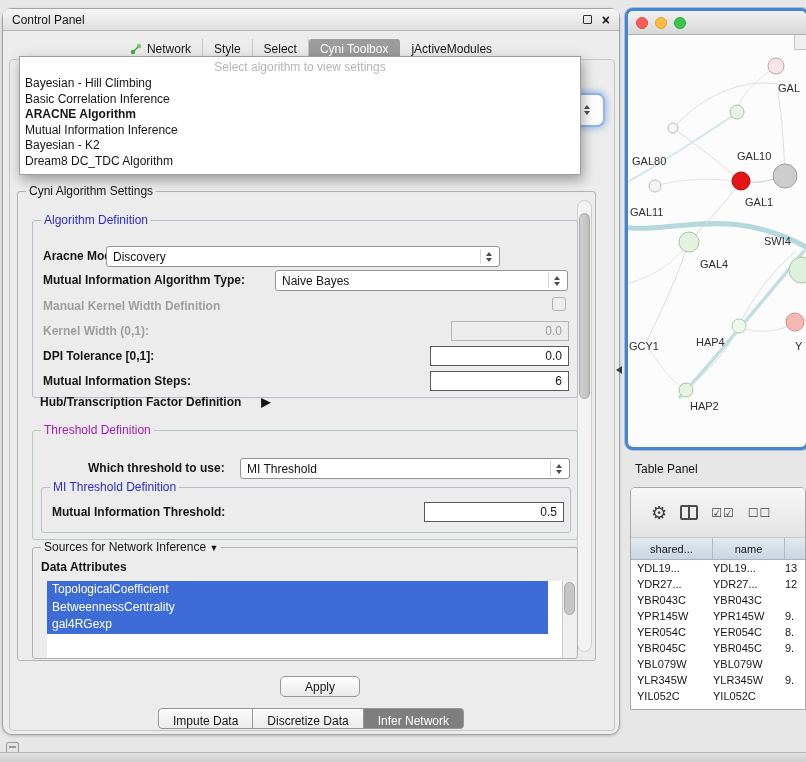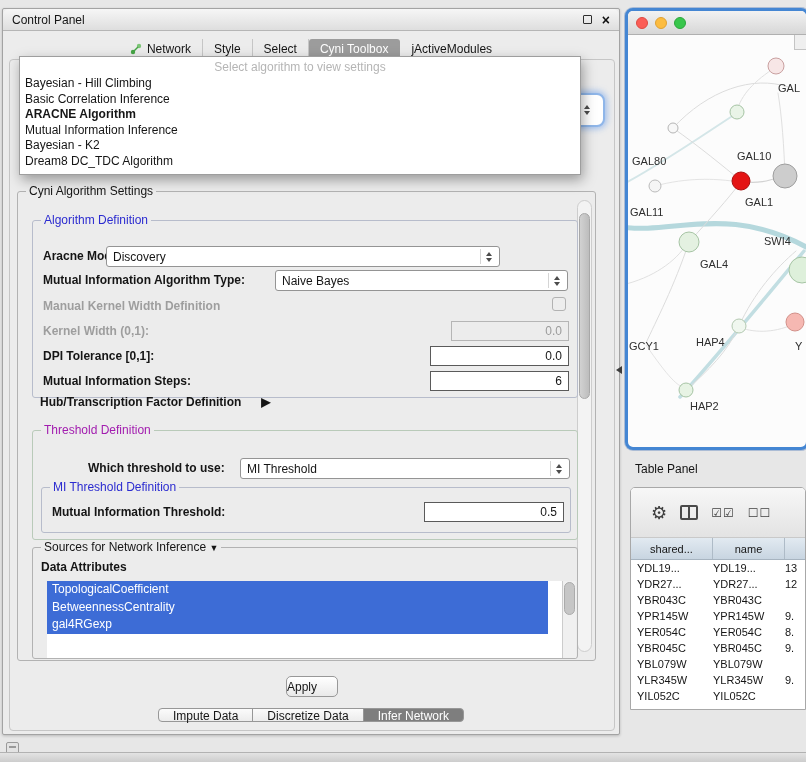--- a/index.html
+++ b/index.html
@@ -1,20 +1,20 @@
 <!DOCTYPE html>
 <html><head>
 <meta charset="utf-8">
 <style>
   *{margin:0;padding:0;box-sizing:border-box}
   html,body{width:806px;height:762px}
   body{position:relative;overflow:hidden;background:#e7e7e7;font-family:"Liberation Sans",sans-serif;font-size:12px;color:#151515}
 
   
-  #control-panel{position:absolute;left:2px;top:8px;width:618px;height:727px;background:#ececec;border:1px solid #a3a3a3;border-radius:2px;box-shadow:0 1px 3px rgba(0,0,0,.2)}
+  #control-panel{position:absolute;left:2px;top:8px;width:618px;height:727px;background:#ececec;border:1px solid #a3a3a3;border-radius:10px;box-shadow:0 1px 3px rgba(0,0,0,.2)}
   .cp-titlebar{height:22px;display:flex;align-items:center;padding:0 9px;background:linear-gradient(#f6f6f6,#dedede);border-bottom:1px solid #b5b5b5;border-radius:6px 6px 0 0}
   .cp-controls{margin-left:auto;display:flex;align-items:center;gap:10px}
   .restore-icon{width:9px;height:9px;border:1.5px solid #2e2e2e;border-radius:1px}
   .close-icon{font-size:14px;font-weight:bold;color:#111;line-height:10px}
 
   .cp-tabs{display:flex;justify-content:center;margin-top:8px;position:relative;z-index:2}
   .cp-tab{display:flex;align-items:center;gap:5px;padding:3px 11px;border-right:1px solid #c6c6c6;white-space:nowrap}
   .cp-tab:last-child{border-right:none}
   .cp-tab.active{background:#9c9c9c;color:#fff;border-radius:3px;border-right-color:transparent}
 
@@ -49,23 +49,23 @@
   .v-thumb{position:absolute;left:1px;width:11px;background:linear-gradient(90deg,#d2d2d2,#bdbdbd);border:1px solid #a8a8a8;border-radius:6px}
 
   #attr-list{position:absolute;left:14px;top:33px;width:515px;height:77px;background:#fff;overflow:hidden}
   .attr-item{height:17.5px;line-height:17.5px;background:#3d6cd6;color:#fff;padding-left:5px;width:calc(100% - 14px)}
   #attr-scroll{position:absolute;right:0;top:0;height:77px;width:14px;background:#f0f0f0;border-left:1px solid #cccccc}
   #attr-thumb{position:absolute;left:1px;top:1px;width:11px;height:33px;background:#c6c6c6;border:1px solid #ababab;border-radius:6px}
 
   #hub-row{position:absolute;left:22px;top:203px;display:flex;align-items:center;gap:20px;font-weight:bold}
   .small-tri{font-size:12px;line-height:12px}
 
-  #apply-btn{position:absolute;left:283px;top:667px;width:52px;height:21px;background:linear-gradient(#ffffff,#e9e9e9);border:1px solid #989898;border-radius:5px;display:flex;align-items:center;}
+  #apply-btn{position:absolute;left:277px;top:667px;width:80px;height:21px;background:linear-gradient(#ffffff,#e9e9e9);border:1px solid #989898;border-radius:5px;display:flex;align-items:center;justify-content:center}
   #bottom-tabs{position:absolute;left:0;top:699px;width:100%;display:flex;justify-content:center}
-  .btab{height:14px;display:flex;align-items:flex-start;padding:0 14px;background:linear-gradient(#fbfbfb,#ececec);border:1px solid #979797;margin-left:-1px;white-space:nowrap}
+  .btab{height:21px;display:flex;align-items:flex-end;padding:0 14px;background:linear-gradient(#fbfbfb,#ececec);border:1px solid #979797;margin-left:-1px;white-space:nowrap}
   .btab:first-child{border-radius:4px 0 0 4px;margin-left:0}
   .btab:last-child{border-radius:0 4px 4px 0}
   .btab.active{background:#7e7e7e;color:#fff}
 
   
   #network-window{position:absolute;left:625px;top:8px;width:184px;height:442px;border:3px solid #4486d3;border-radius:8px;background:#fcfcfc;overflow:hidden;box-shadow:0 0 0 1px rgba(60,110,180,.35)}
   .nw-titlebar{height:24px;background:linear-gradient(#f2f2f2,#d7d7d7);border-bottom:1px solid #b0b0b0;display:flex;align-items:center;padding:0 8px;gap:7px}
   .traffic{width:12px;height:12px;border-radius:50%}
   .traffic.red{background:#fb5d56;border:1px solid #dd4b43}
   .traffic.yellow{background:#fcbc40;border:1px solid #dfa133}

